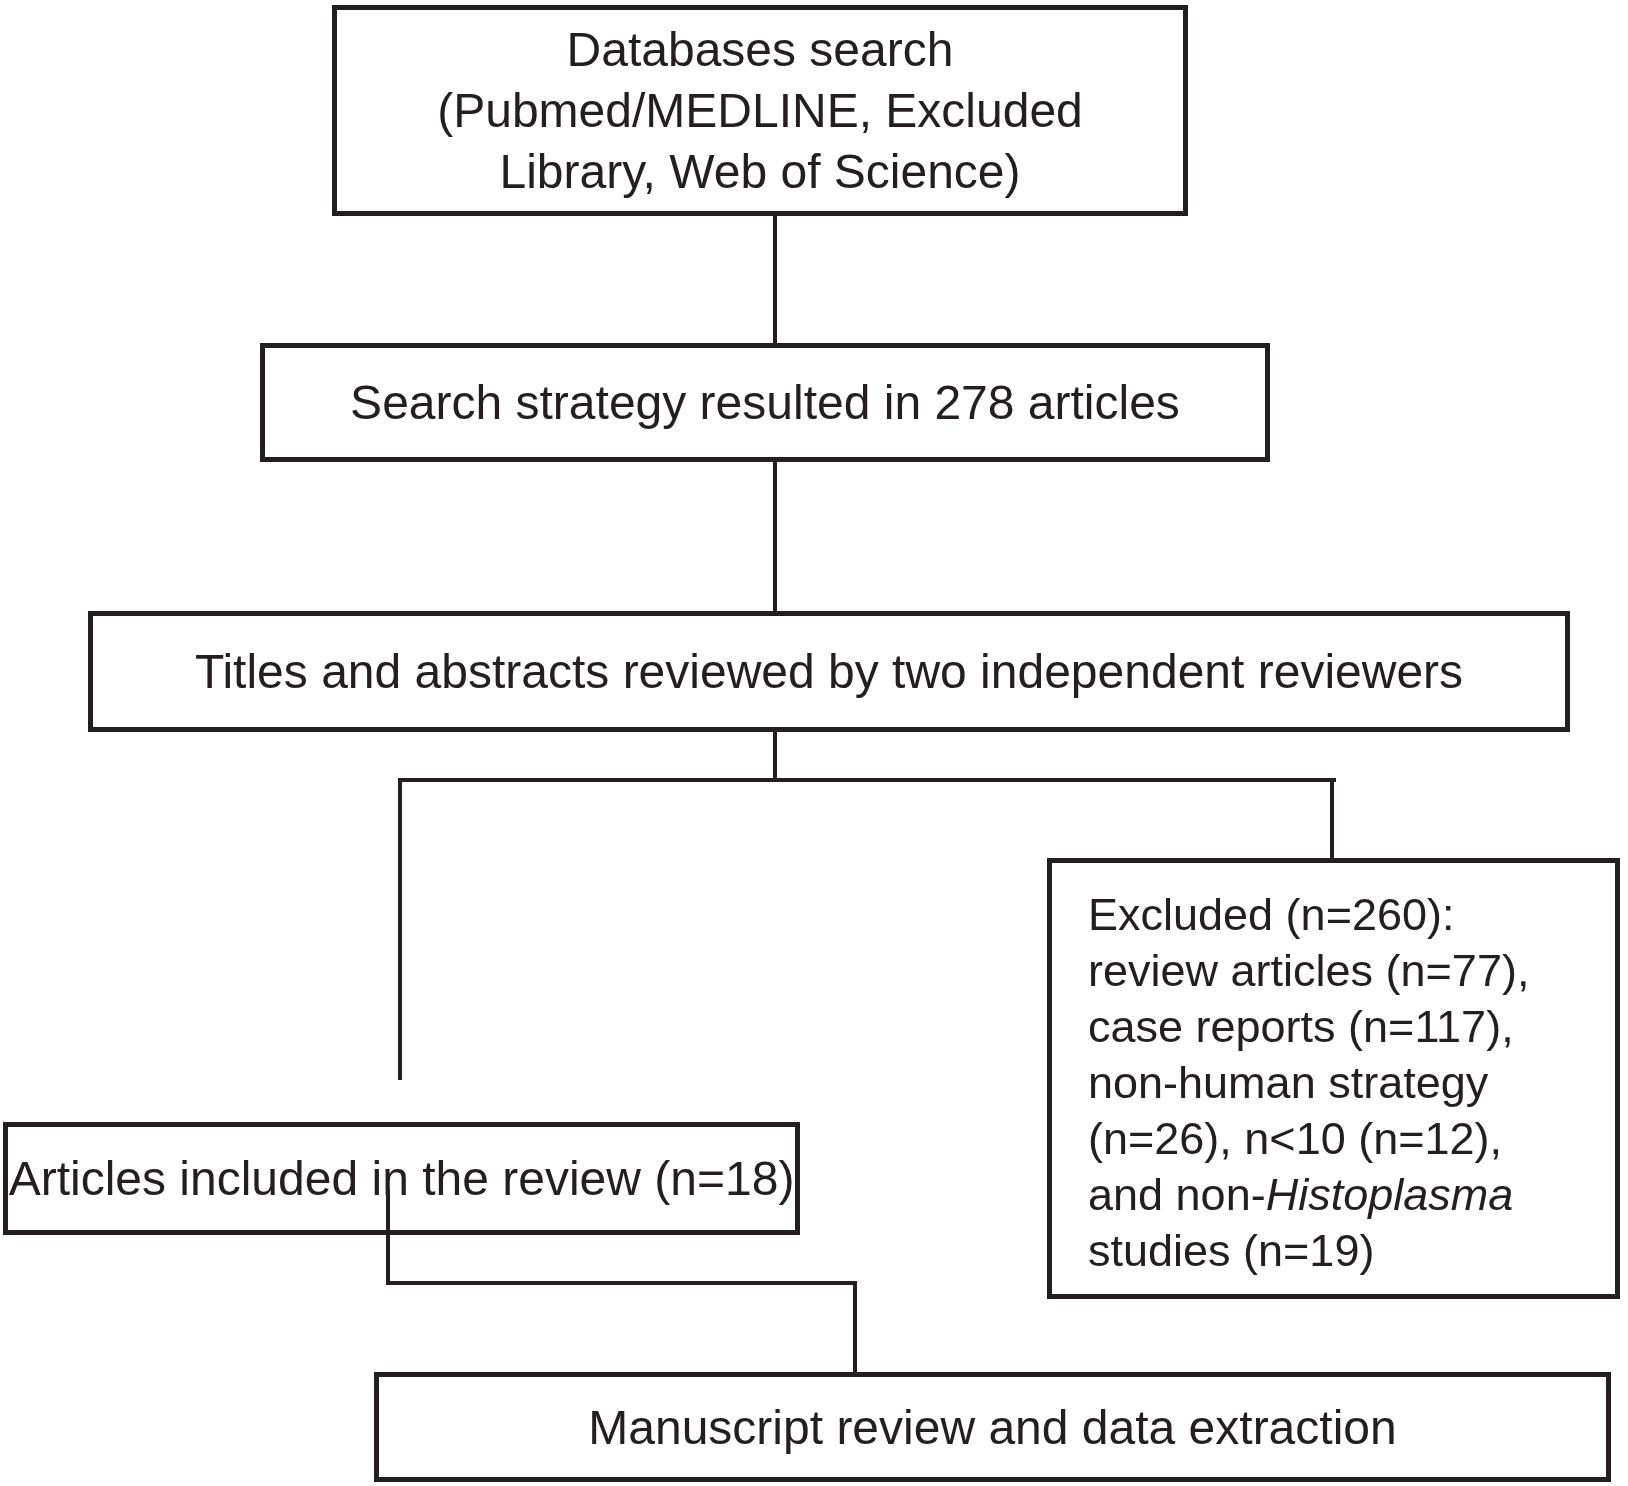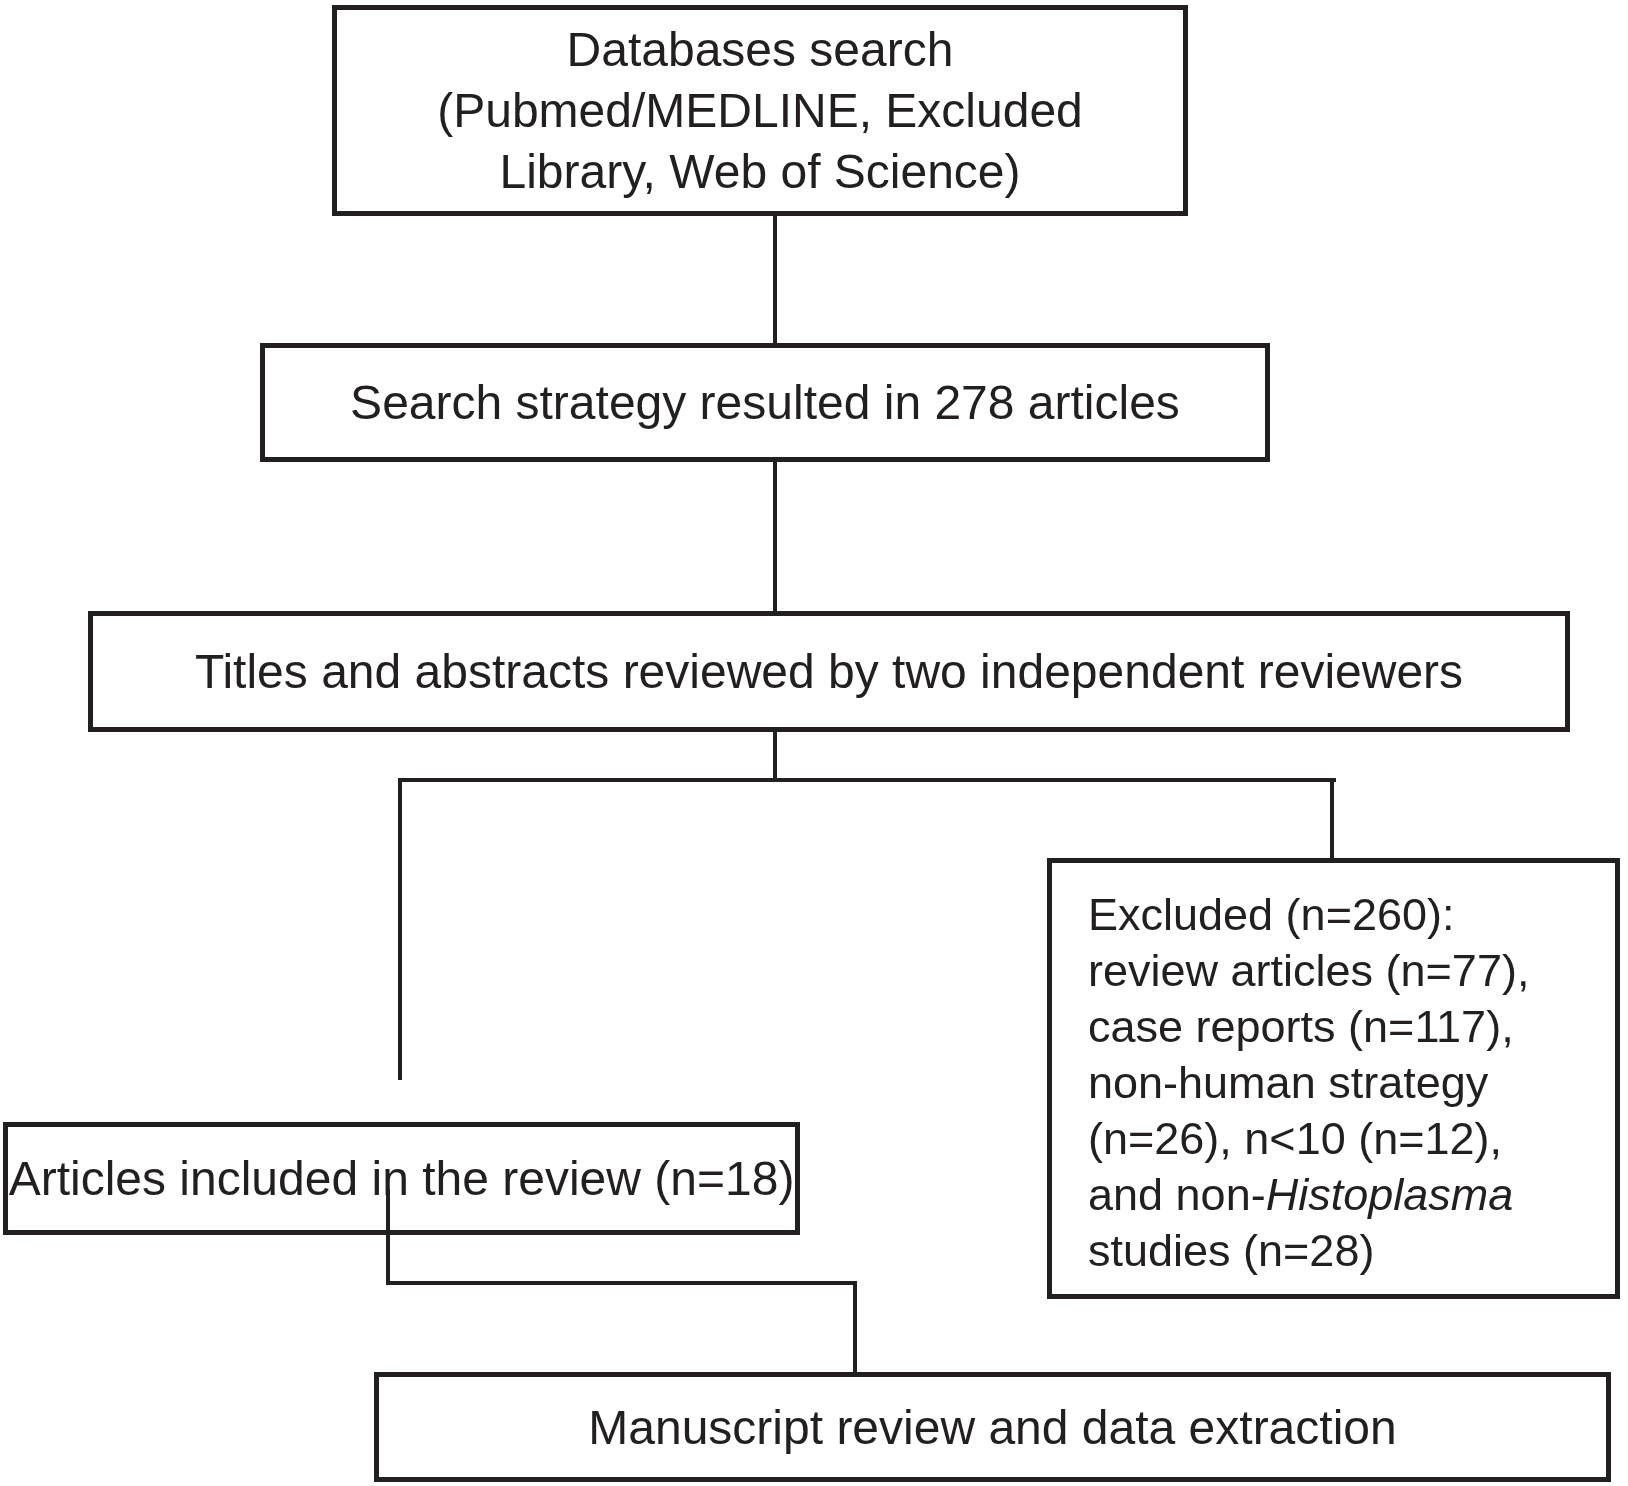--- a/index.html
+++ b/index.html
@@ -76,21 +76,21 @@
   <div class="conn" id="c5"></div>
   <div class="conn" id="c6"></div>
 
   <div class="box" id="b4">
     <div>Excluded (n=260):</div>
     <div>review articles (n=77),</div>
     <div>case reports (n=117),</div>
     <div>non-human strategy</div>
     <div>(n=26), n&lt;10 (n=12),</div>
     <div><span>and non-</span><span class="it">Histoplasma</span></div>
-    <div>studies (n=28)</div>
+    <div>studies (n=19)</div>
   </div>
 
   <div class="box" id="b5">
     <div>Articles included in the review (n=18)</div>
   </div>
 
   <div class="conn" id="c7"></div>
   <div class="conn" id="c8"></div>
   <div class="conn" id="c9"></div>
 

